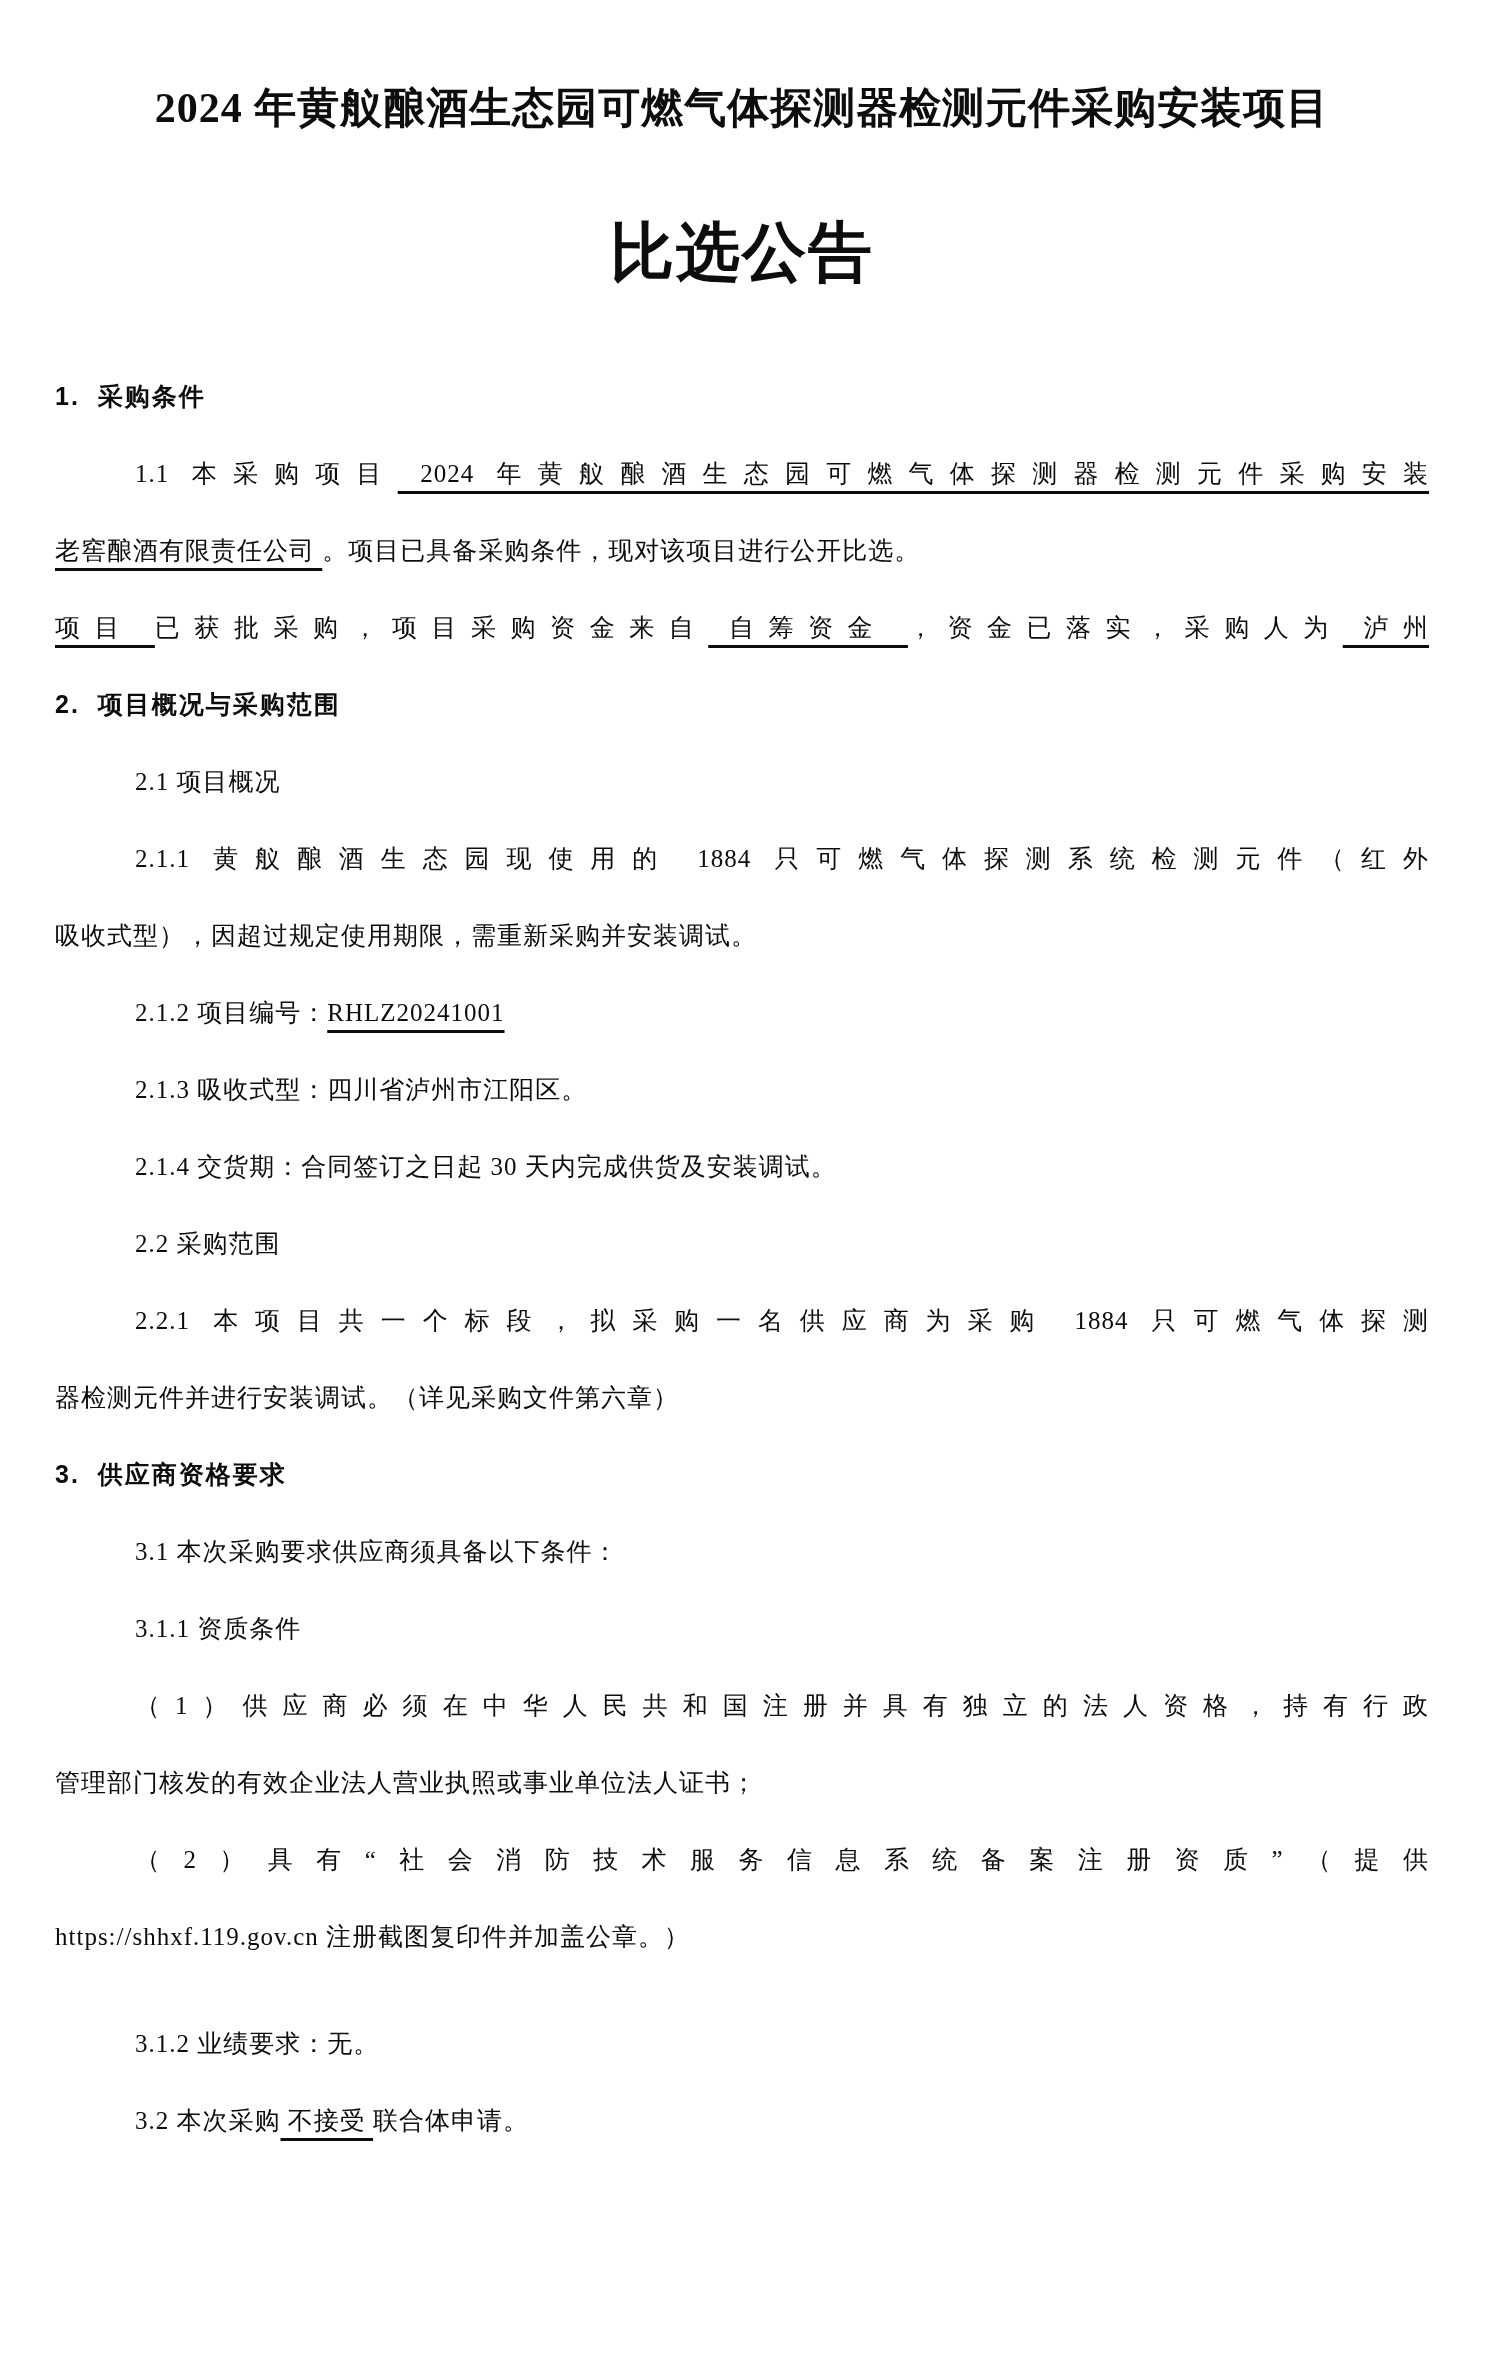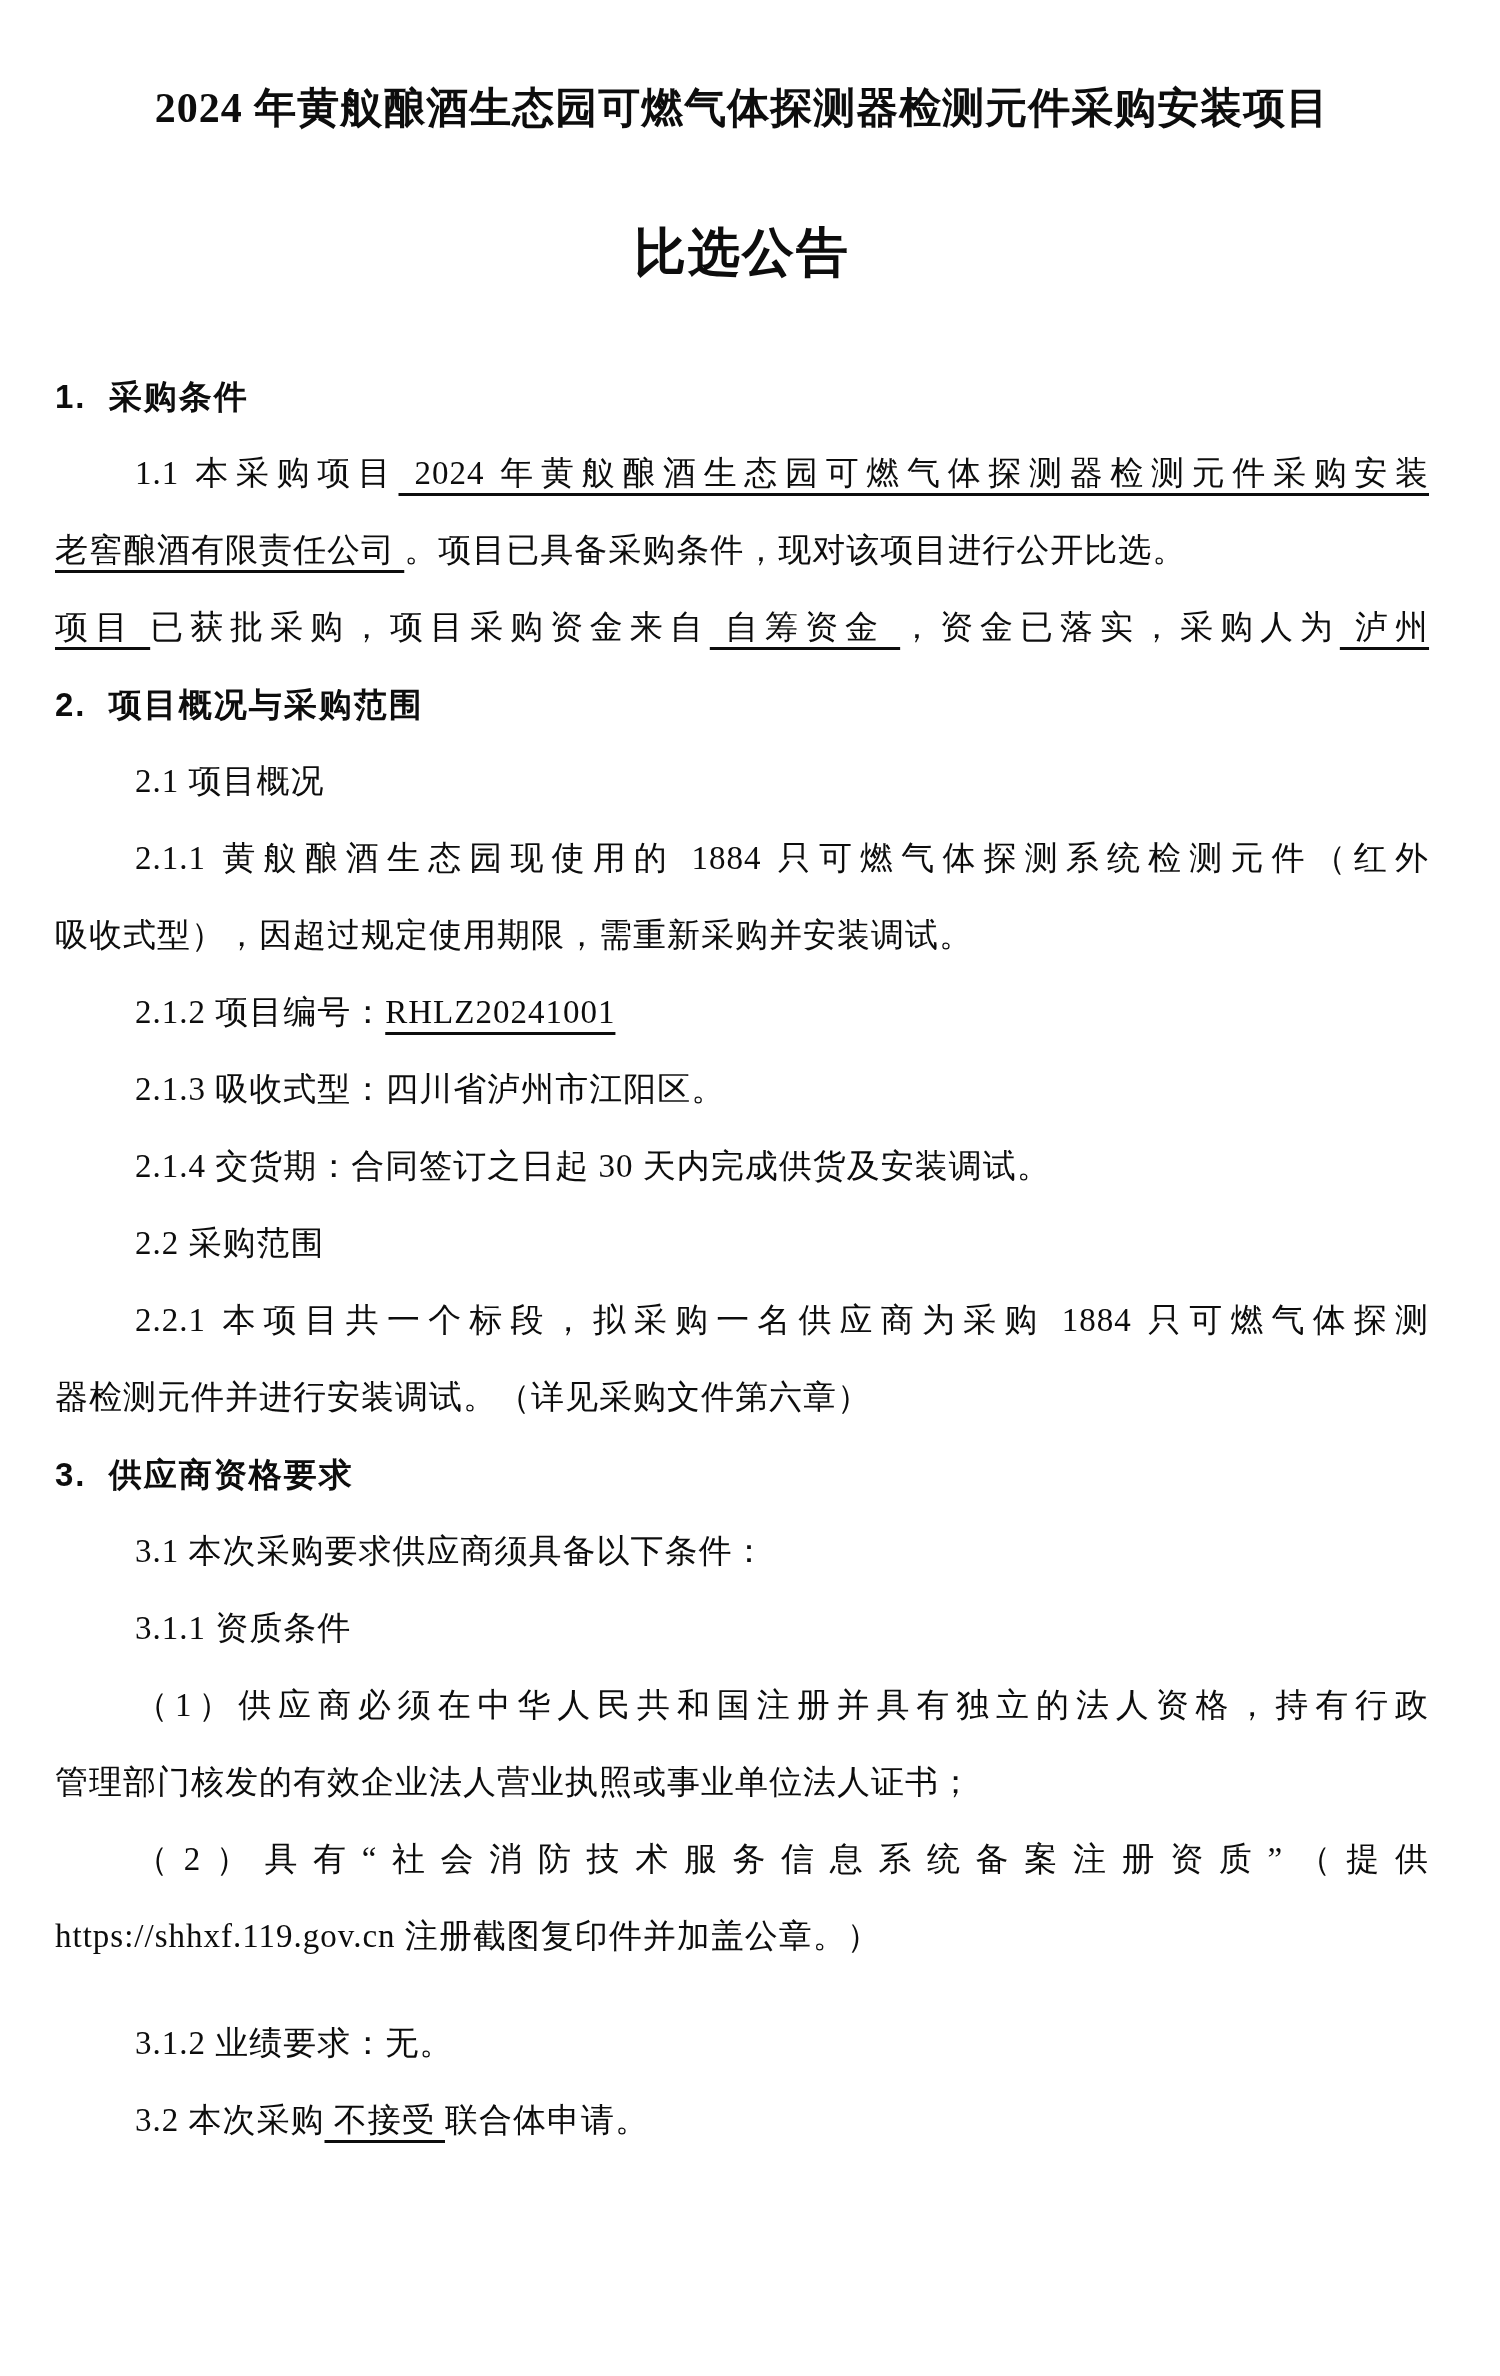--- a/index.html
+++ b/index.html
@@ -20,29 +20,29 @@
   .doc-title {
     margin: 0;
     font-size: 42px;
     line-height: 56px;
     font-weight: bold;
     text-align: center;
     letter-spacing: 1px;
   }
   .doc-subtitle {
     margin: 84px 0 0 0;
-    font-size: 52px;
+    font-size: 64px;
     line-height: 66px;
     font-weight: bold;
     text-align: center;
     letter-spacing: 2px;
   }
   .doc-body {
     margin-top: 72px;
-    font-size: 33px;
+    font-size: 25px;
   }
   .line {
     line-height: 77px;
     height: 77px;
     white-space: pre-wrap;
     letter-spacing: 1px;
   }
   .line.indent { text-indent: 80px; }
   .line.fill {
     text-align: justify;

